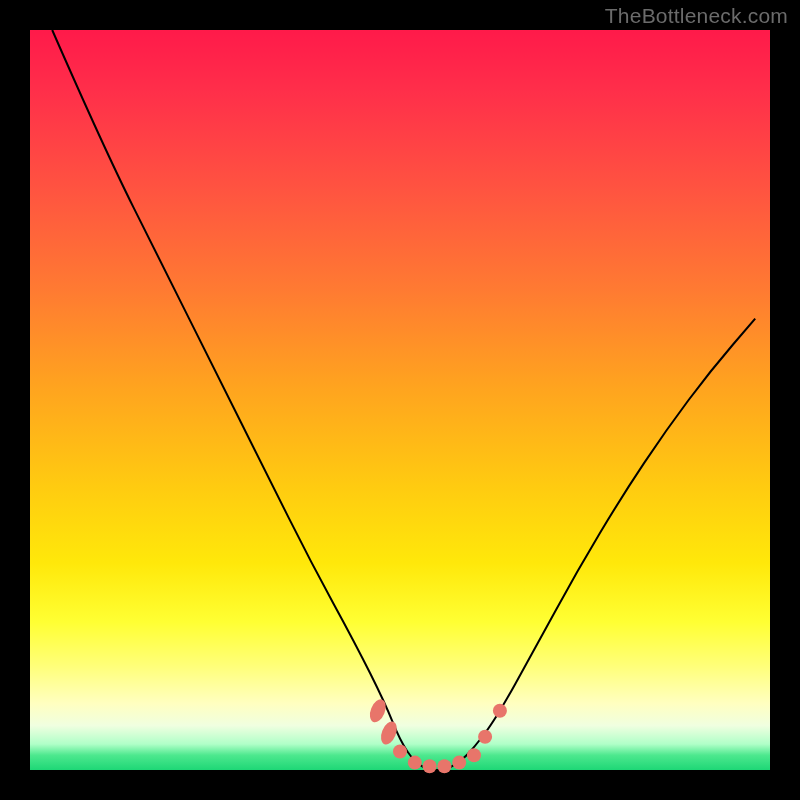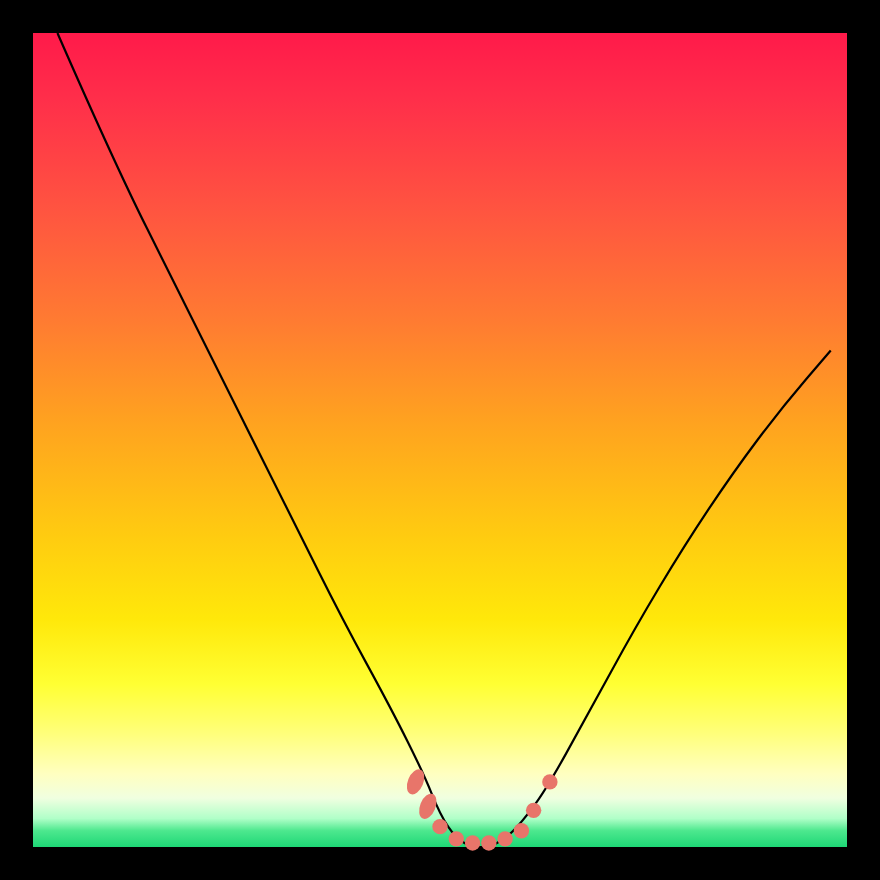--- a/index.html
+++ b/index.html
@@ -72,20 +72,21 @@
   }
   .marker-ellipse {
     fill: #e8756a;
     stroke: none;
   }
 </style>
 </head>
 <body>
 
 <div class="frame">
+  <div class="watermark">TheBottleneck.com</div>
 
   <div class="plot-area">
     <svg class="curve" viewBox="0 0 740 740">
       <path id="curve-path" class="curve-path" d="M 22.2 0.0 Q 74.0 118.4 103.6 177.6 Q 133.2 236.8 159.1 288.6 Q 185.0 340.4 210.9 392.2 Q 236.8 444.0 259.0 488.4 Q 281.2 532.8 303.4 573.5 Q 325.6 614.2 340.4 643.8 Q 355.2 673.4 362.6 691.9 Q 370.0 710.4 377.4 721.5 Q 384.8 732.6 392.2 736.3 Q 399.6 740.0 407.0 740.0 Q 414.4 740.0 421.8 736.3 Q 429.2 732.6 436.6 725.2 Q 444.0 717.8 455.1 703.0 Q 466.2 688.2 484.7 654.9 Q 503.2 621.6 525.4 580.9 Q 547.6 540.2 569.8 503.2 Q 592.0 466.2 614.2 432.9 Q 636.4 399.6 658.6 370.0 Q 680.8 340.4 703.0 314.5 T 725.2 288.6"></path>
       <g id="markers-group">
           <ellipse cx="347.8" cy="680.8" rx="7" ry="12" class="marker-ellipse" transform="rotate(22 347.8 680.8)"></ellipse>
           <ellipse cx="358.9" cy="703.0" rx="7" ry="12" class="marker-ellipse" transform="rotate(22 358.9 703.0)"></ellipse>
           <circle cx="370.0" cy="721.5" r="7" class="marker"></circle>
           <circle cx="384.8" cy="732.6" r="7" class="marker"></circle>
           <circle cx="399.6" cy="736.3" r="7" class="marker"></circle>

